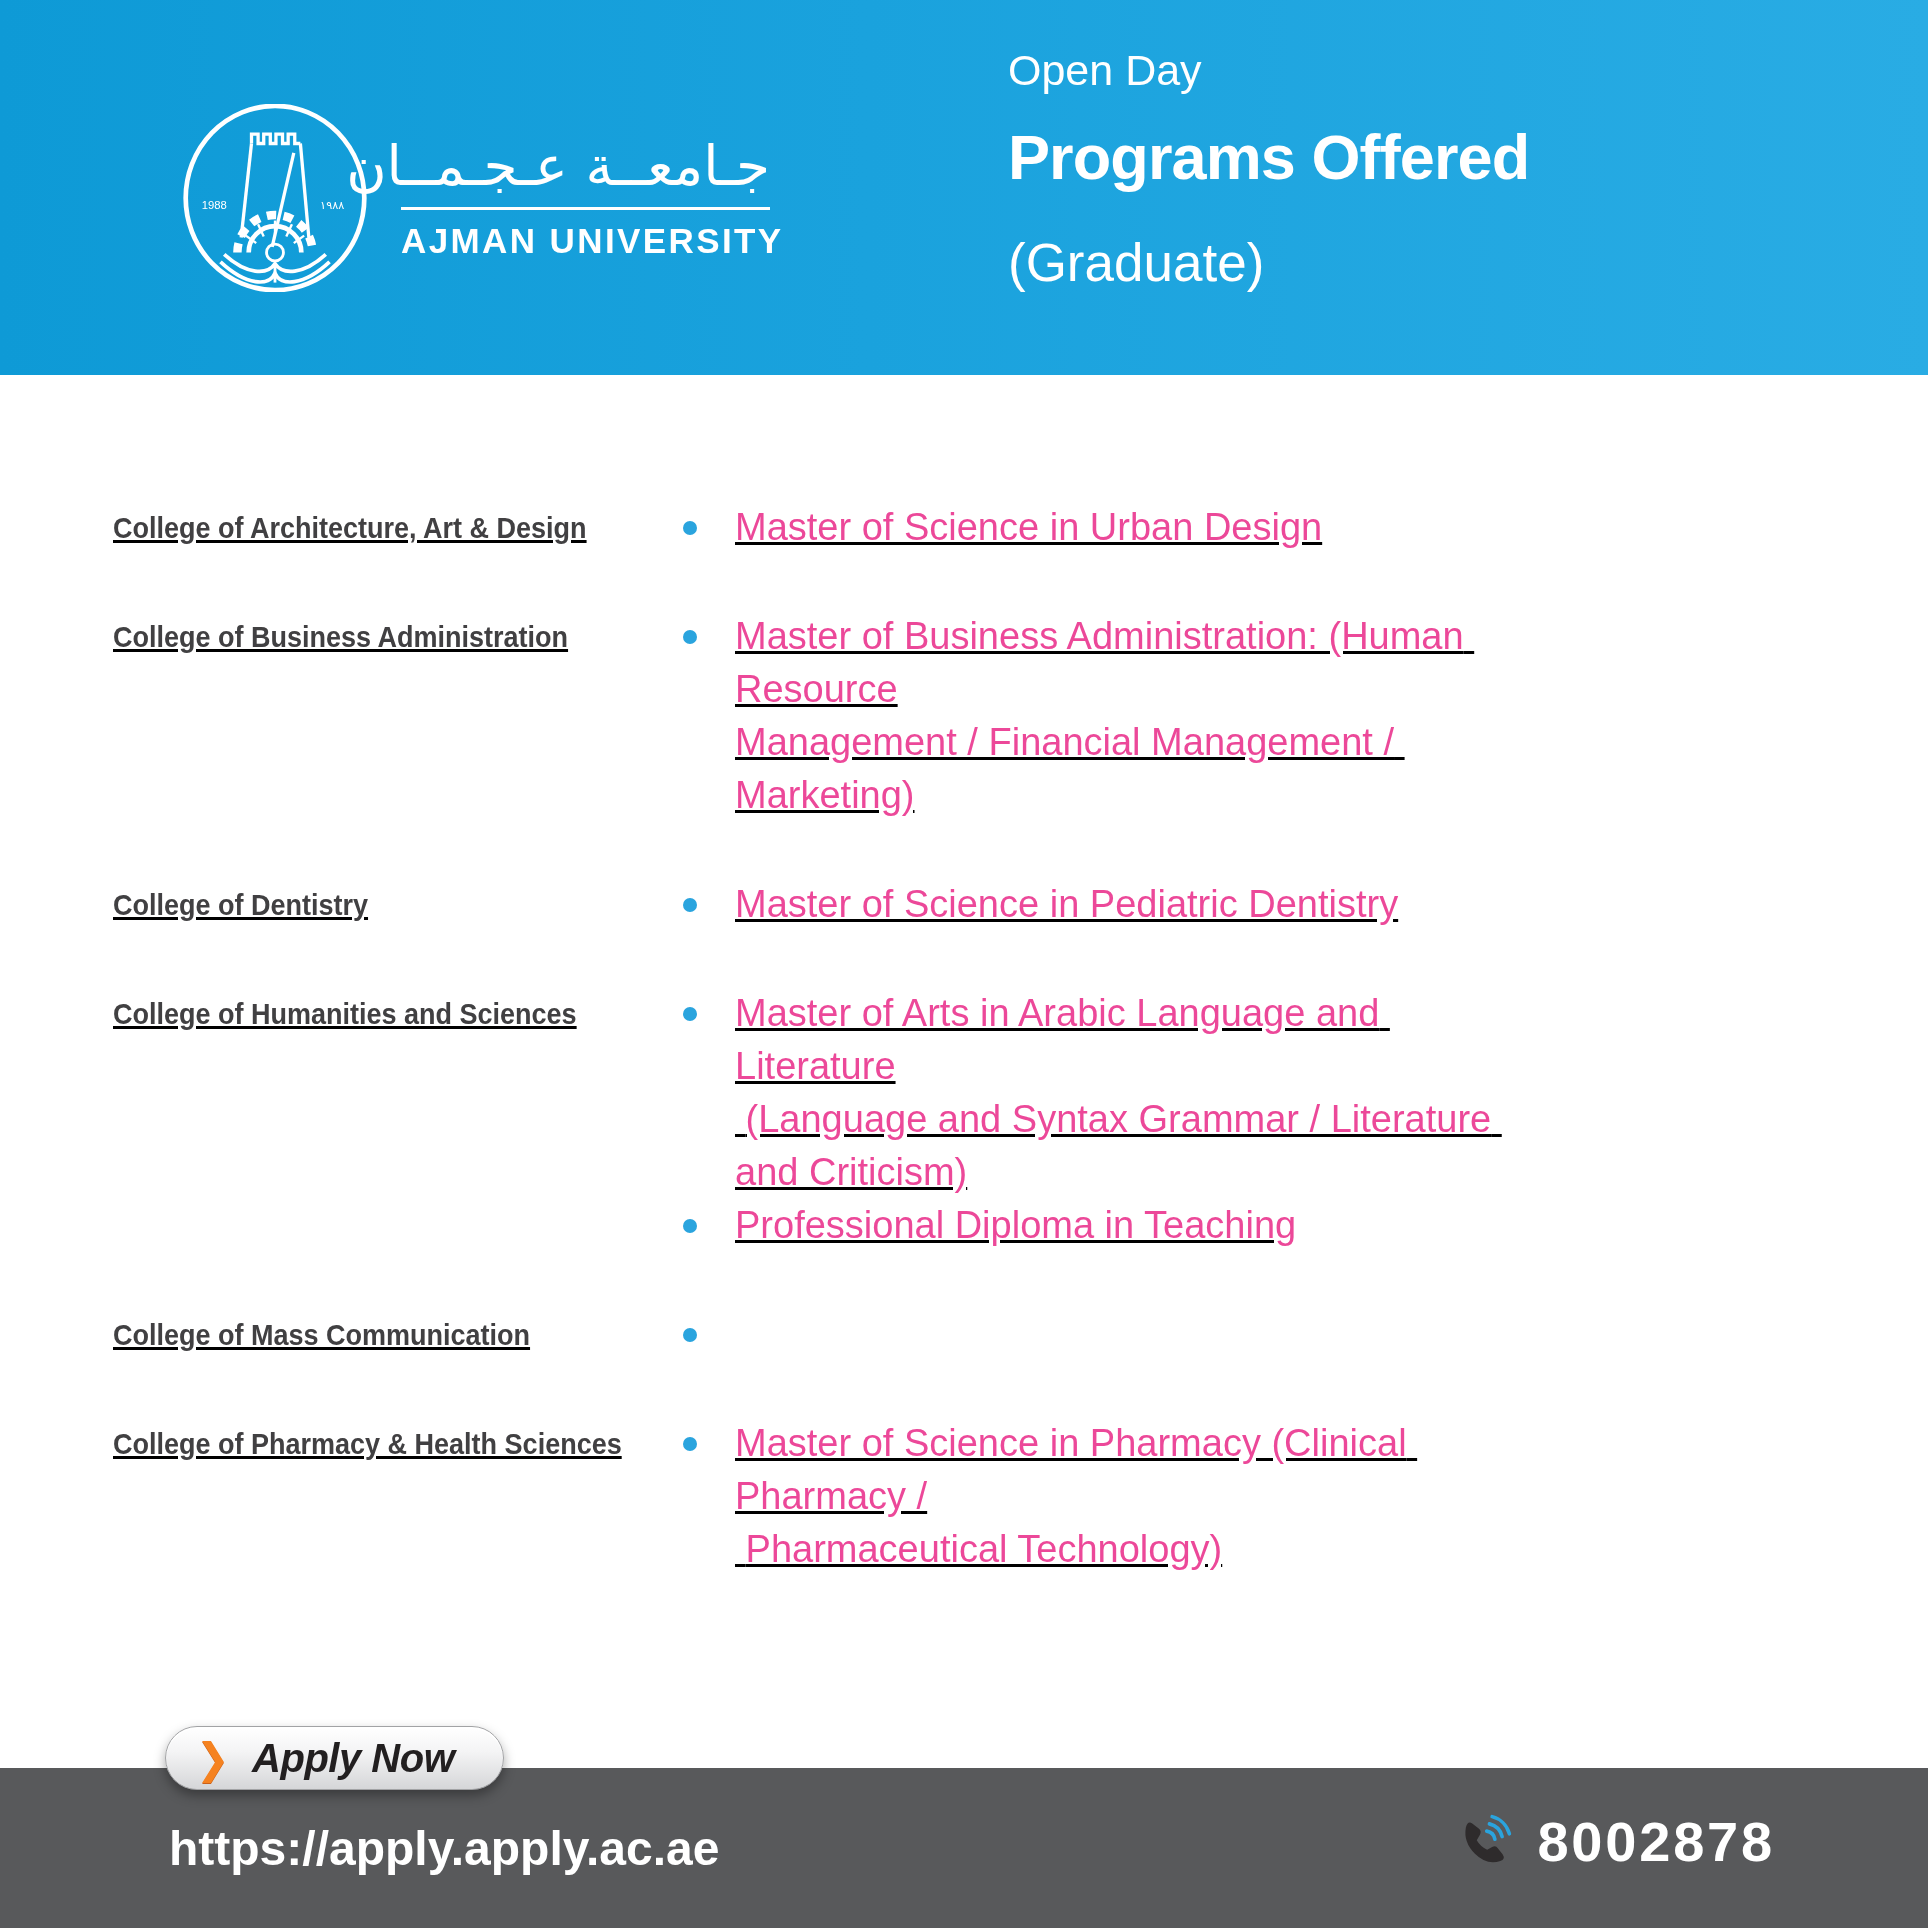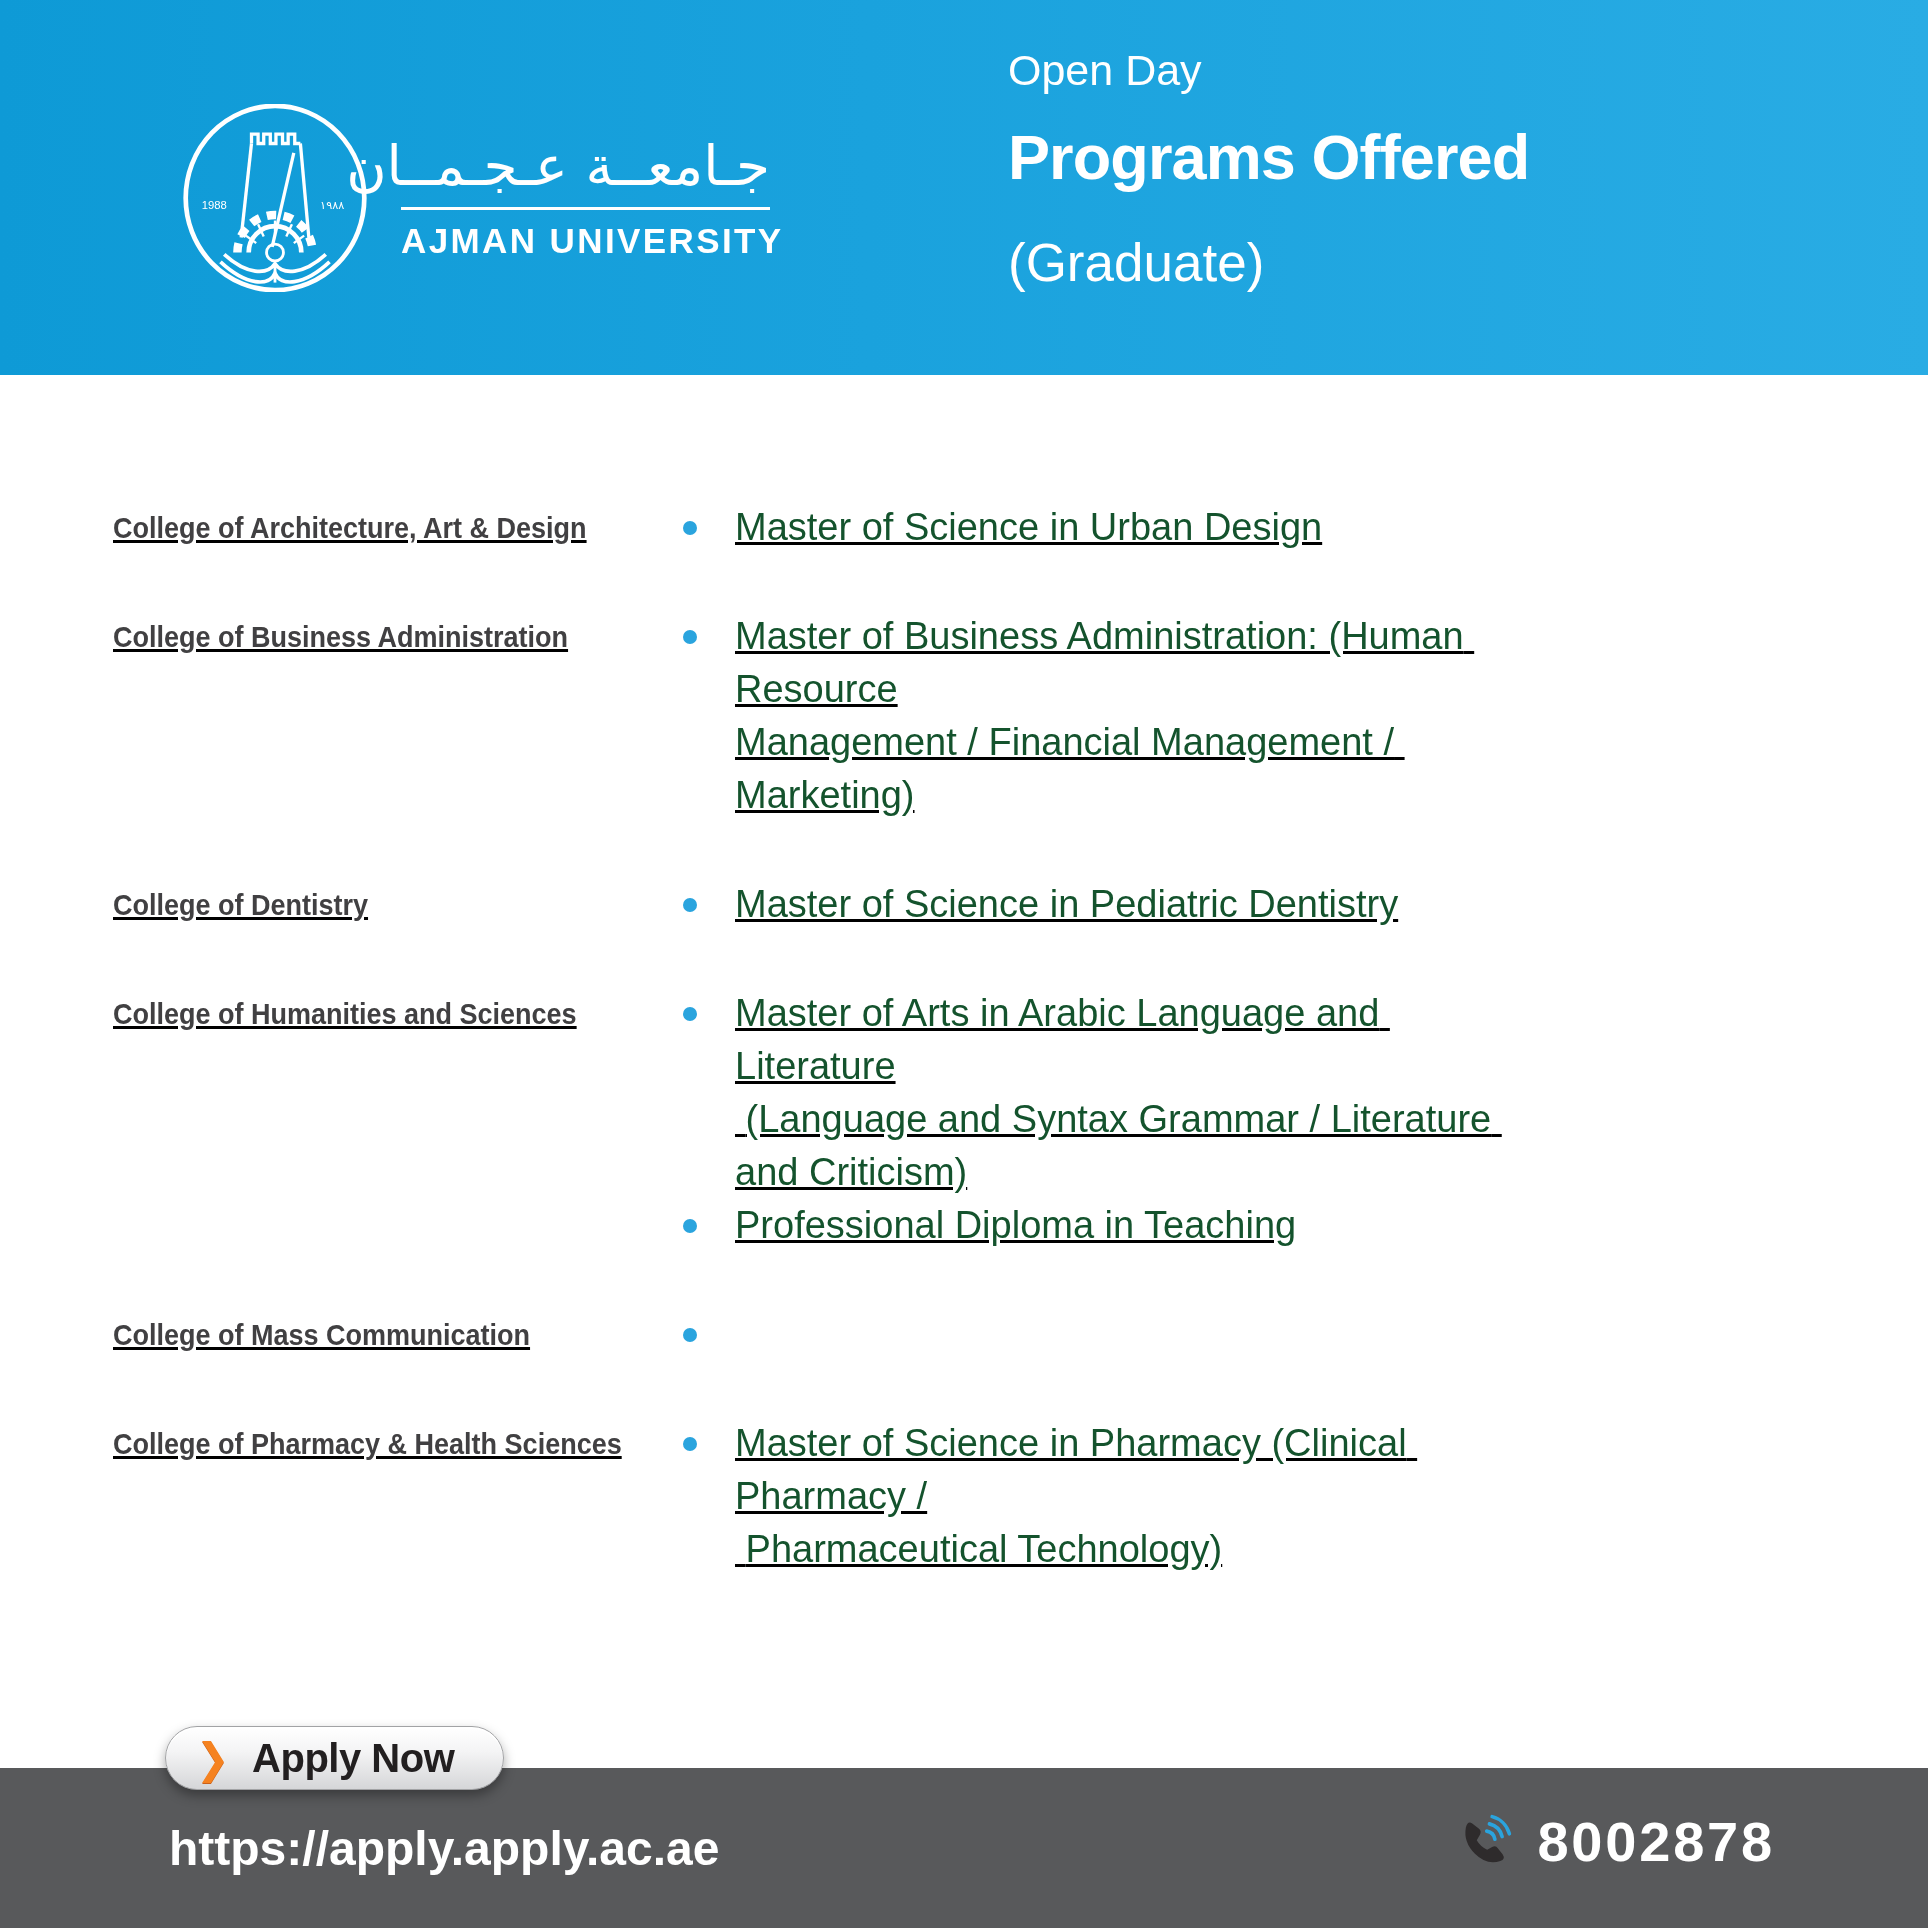--- a/index.html
+++ b/index.html
@@ -25,33 +25,33 @@
   
   .main{position:absolute;top:375px;left:0;width:1588px;text-decoration:underline;}
   .rows{padding:126px 56px 0 113px;}
   .row{display:flex;align-items:flex-start;margin-bottom:56px;}
   .college{width:570px;flex:none;font-size:30px;font-weight:700;color:#414042;
            line-height:53px;transform:scaleX(.9);transform-origin:left top;white-space:nowrap;}
   .programs{flex:1;}
   .program{display:flex;align-items:flex-start;}
   .bullet{width:14px;height:14px;border-radius:50%;background:#2aa4de;flex:none;
           margin:20px 38px 0 0;}
-  .ptext{font-size:38px;font-weight:400;color:#14532d;line-height:53px;white-space:pre-wrap;}
+  .ptext{font-size:38px;font-weight:400;color:#ec4899;line-height:53px;white-space:pre-wrap;}
 
   
   .footer{position:absolute;left:0;bottom:0;width:1928px;height:160px;background:#58595b;}
   .apply-btn{position:absolute;left:165px;top:-42px;height:62px;
              padding:0 49px 0 30px;border-radius:36px;
              background:linear-gradient(180deg,#ffffff 0%,#f4f4f5 40%,#d5d6d8 100%);
              border:0.9px solid #a2a3a5;
              box-shadow:0 5.6px 11.3px rgba(0,0,0,.35), inset 0 1.9px 0 #ffffff;
              display:flex;align-items:center;gap:22.6px;cursor:pointer;}
   .chev{color:#f58220;font-size:40px;font-weight:700;line-height:1;
         text-shadow:0 0.9px 0 #c9611a;transform:scaleY(1.05);}
-  .apply-label{font-size:40px;font-weight:700;color:#221f20;letter-spacing:-0.5px;white-space:nowrap;}
+  .apply-label{font-size:40px;font-weight:700;color:#221f20;letter-spacing:-0.5px;white-space:nowrap;font-style:italic;}
   .url{position:absolute;left:169px;top:53px;font-size:48px;font-weight:700;color:#ffffff;white-space:nowrap;}
   .phone{position:absolute;right:153px;top:41px;display:flex;align-items:center;gap:24.5px;}
   .phone-svg{width:58px;height:58px;}
   .phone-num{font-size:56px;font-weight:700;color:#ffffff;letter-spacing:2.8px;white-space:nowrap;}
 </style>
 </head>
 <body>
 
 <div class="header">
   <div class="logo">

